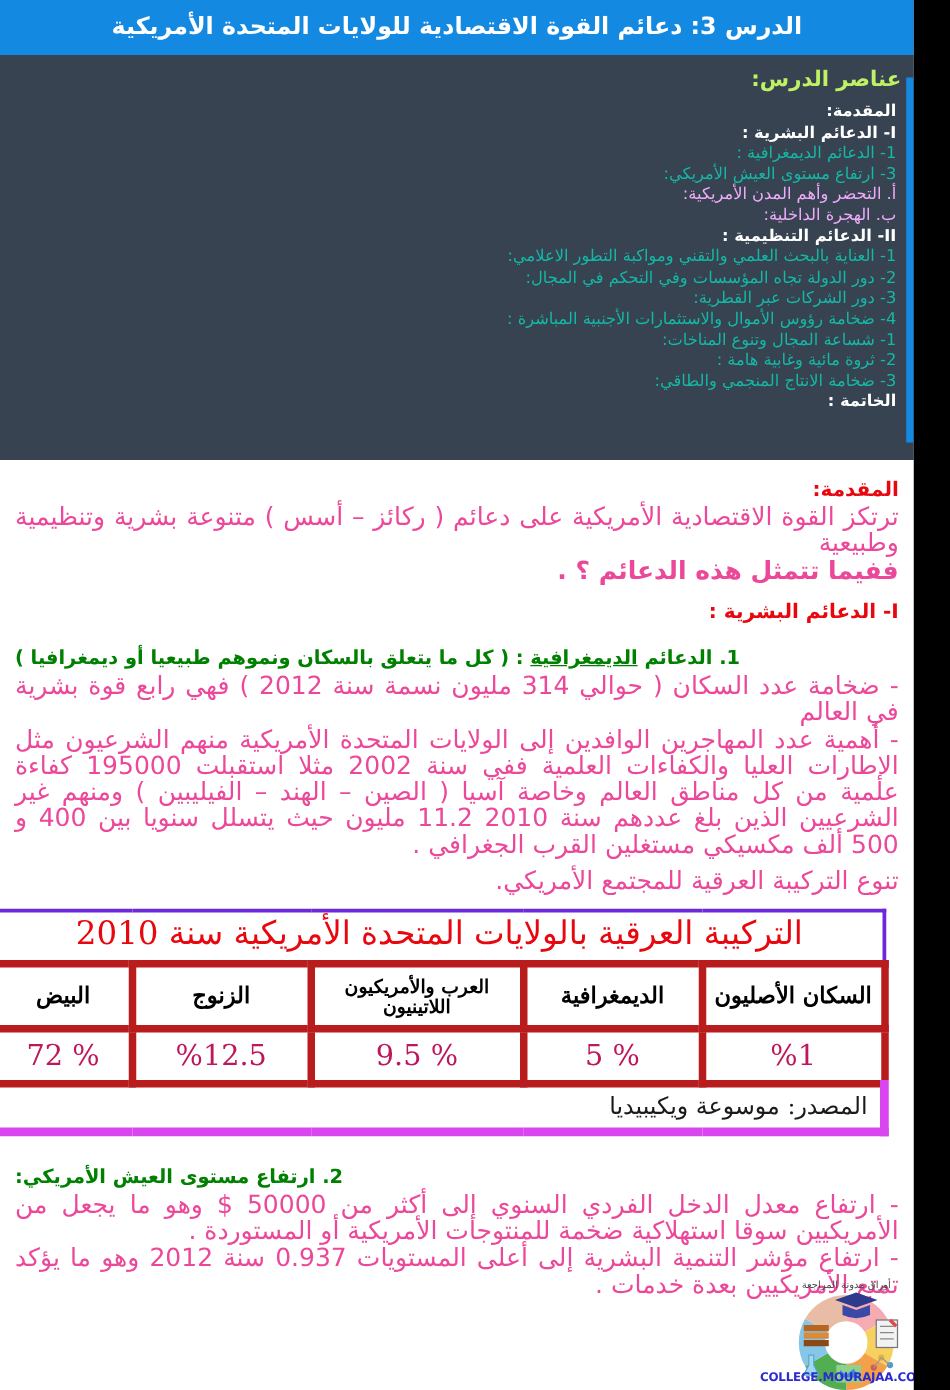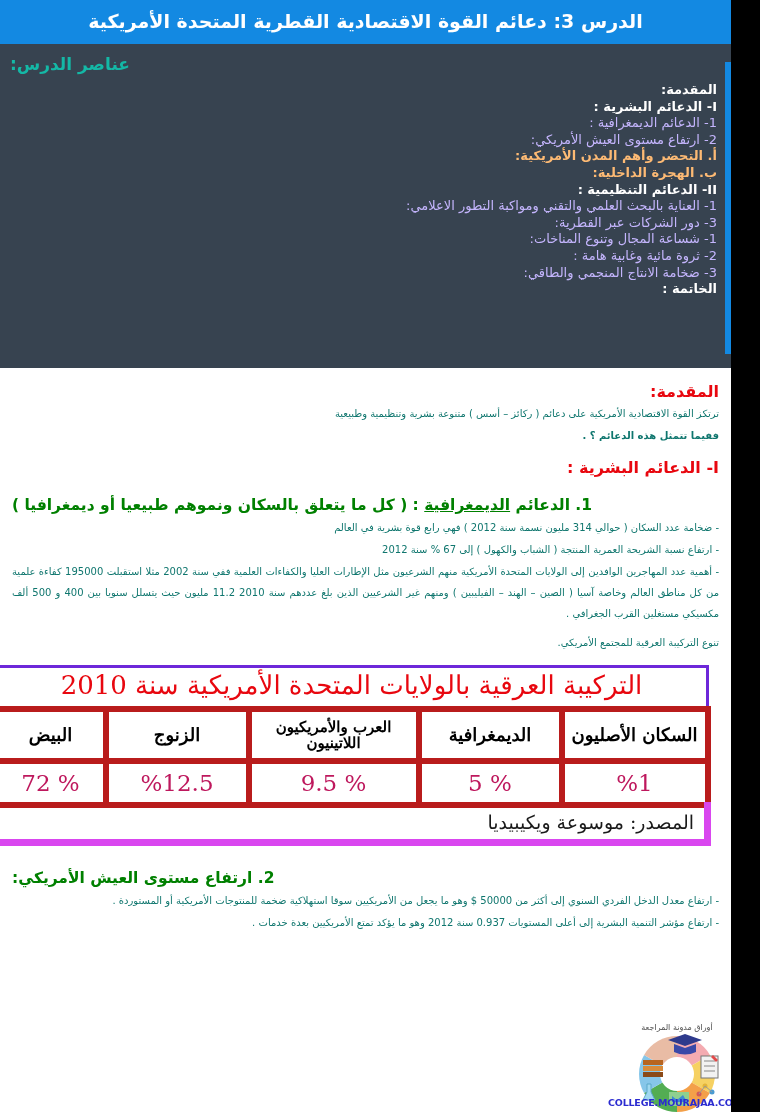--- a/index.html
+++ b/index.html
@@ -61,39 +61,39 @@
   }
   .outline-panel .accent-bar {
     position: absolute;
     top: 18px;
     right: 0px;
     width: 6px;
     height: 292px;
     background: #1389e2;
   }
   .outline-heading {
-    color: #14b8a6;
+    color: #bef264;
     font-size: 17px;
     font-weight: bold;
-    text-align: left;
+    text-align: right;
     margin: 2px 0 8px 0;
   }
   .outline-list {
     padding: 0 2px;
   }
   .outline-list .o-item {
-    color: #c4b5fd;
+    color: #14b8a6;
     font-size: 13px;
     line-height: 16.6px;
     white-space: nowrap;
     text-align: right;
     padding-right: 2px;
   }
   .outline-list .o-item.bold { font-weight: bold; color: #ffffff; }
-  .outline-list .o-item.dim  { color: #fdba74; font-weight: bold; }
+  .outline-list .o-item.dim  { color: #f0abfc; font-weight: normal; }
 
   
   .content {
     padding: 10px 12px 0 12px;
     width: 731px;
   }
   .h-red {
     color: #e8070f;
     font-size: 16px;
     font-weight: bold;
@@ -101,22 +101,22 @@
     margin: 4px 0 2px 0;
   }
   .h-green {
     color: #008000;
     font-size: 15.5px;
     font-weight: bold;
     text-align: left;
     margin: 10px 0 3px 0;
   }
   .para {
-    color: #0f766e;
-    font-size: 10px;
+    color: #ec4899;
+    font-size: 20px;
     line-height: 21px;
     text-align: justify;
     text-align-last: right;
     margin: 0 0 1px 0;
     direction: rtl;
   }
   .para.bold { font-weight: bold; }
   .spacer-sm { height: 7px; }
   .spacer-md { height: 13px; }
 
@@ -202,57 +202,58 @@
     height: 28px;
     background: #ffffff;
   }
 </style>
 </head>
 <body>
 
 <div class="page">
 
   <div class="title-bar">
-    <div class="title-text">الدرس 3: دعائم القوة الاقتصادية القطرية المتحدة الأمريكية</div>
+    <div class="title-text">الدرس 3: دعائم القوة الاقتصادية للولايات المتحدة الأمريكية</div>
   </div>
 
   <div class="outline-panel">
     <div class="accent-bar"></div>
     <div class="outline-heading">عناصر الدرس:</div>
     <div class="outline-list">
       <div class="o-item bold">المقدمة:</div>
       <div class="o-item bold">I- الدعائم البشرية : </div>
       <div class="o-item">1- الدعائم الديمغرافية : </div>
-      <div class="o-item">2- ارتفاع مستوى العيش الأمريكي:</div>
+      <div class="o-item">3- ارتفاع مستوى العيش الأمريكي:</div>
       <div class="o-item dim">أ. التحضر وأهم المدن الأمريكية:</div>
       <div class="o-item dim">ب. الهجرة الداخلية:</div>
       <div class="o-item bold">II- الدعائم التنظيمية : </div>
       <div class="o-item">1- العناية بالبحث العلمي والتقني ومواكبة التطور الاعلامي:</div>
+      <div class="o-item">2- دور الدولة تجاه المؤسسات وفي التحكم في المجال:</div>
       <div class="o-item">3- دور الشركات عبر القطرية:</div>
+      <div class="o-item">4- ضخامة رؤوس الأموال والاستثمارات الأجنبية المباشرة : </div>
       <div class="o-item">1- شساعة المجال وتنوع المناخات:</div>
       <div class="o-item">2- ثروة مائية وغابية هامة : </div>
       <div class="o-item">3- ضخامة الانتاج المنجمي والطاقي:</div>
       <div class="o-item bold">الخاتمة : </div>
     </div>
   </div>
 
   <div class="content">
 
     <div class="h-red">المقدمة:</div>
     <div class="para">ترتكز القوة الاقتصادية الأمريكية على دعائم ( ركائز – أسس ) متنوعة بشرية وتنظيمية وطبيعية</div>
     <div class="para bold">ففيما تتمثل هذه الدعائم ؟ .</div>
 
     <div class="spacer-sm"></div>
     <div class="h-red">I- الدعائم البشرية : </div>
 
     <div class="spacer-sm"></div>
     <div class="h-green"><span>1. الدعائم </span><u>الديمغرافية</u><span> : ( كل ما يتعلق بالسكان ونموهم طبيعيا أو ديمغرافيا )</span></div>
 
     <div class="para">- ضخامة عدد السكان ( حوالي 314 مليون نسمة سنة 2012 ) فهي رابع قوة بشرية في العالم</div>
-    <div class="para">- ارتفاع نسبة الشريحة العمرية المنتجة ( الشباب والكهول ) إلى 67 % سنة 2012</div>
     <div class="para">- أهمية عدد المهاجرين الوافدين إلى الولايات المتحدة الأمريكية منهم الشرعيون مثل الإطارات العليا والكفاءات العلمية ففي سنة 2002 مثلا استقبلت 195000 كفاءة علمية من كل مناطق العالم وخاصة آسيا ( الصين – الهند – الفيليبين ) ومنهم غير الشرعيين الذين بلغ عددهم سنة 2010 11.2 مليون حيث يتسلل سنويا بين 400 و 500 ألف مكسيكي مستغلين القرب الجغرافي .</div>
 
     <div class="spacer-sm"></div>
     <div class="para">تنوع التركيبة العرقية للمجتمع الأمريكي.</div>
 
     <div class="table-wrap">
       <table class="eth">
         <colgroup>
           <col style="width:146px">
           <col style="width:143px">

